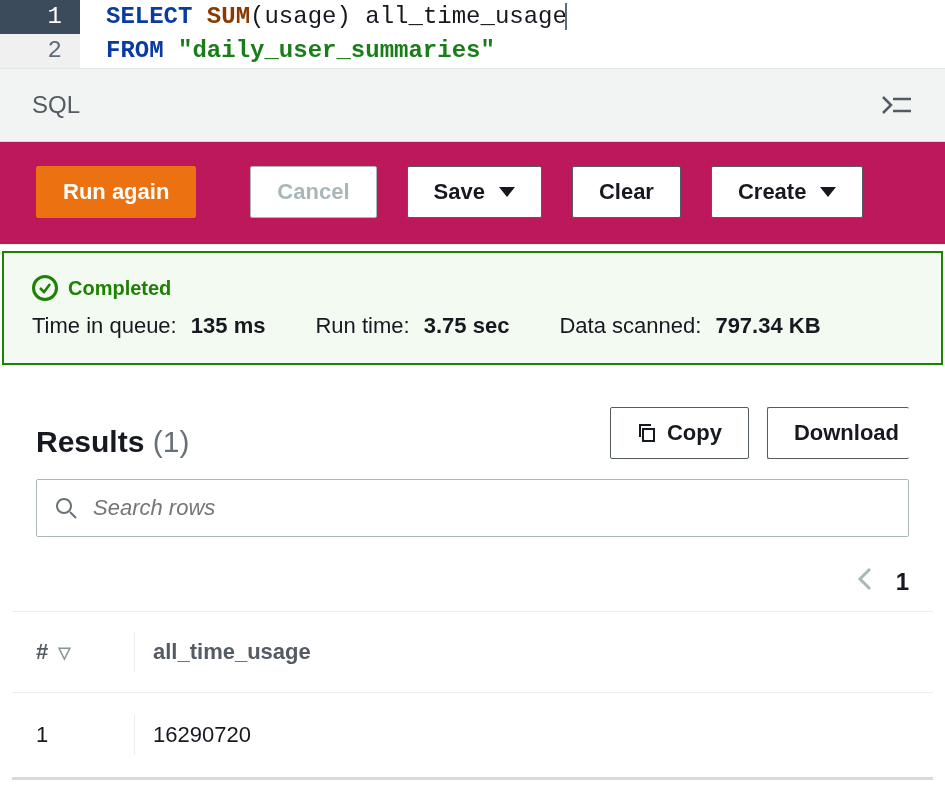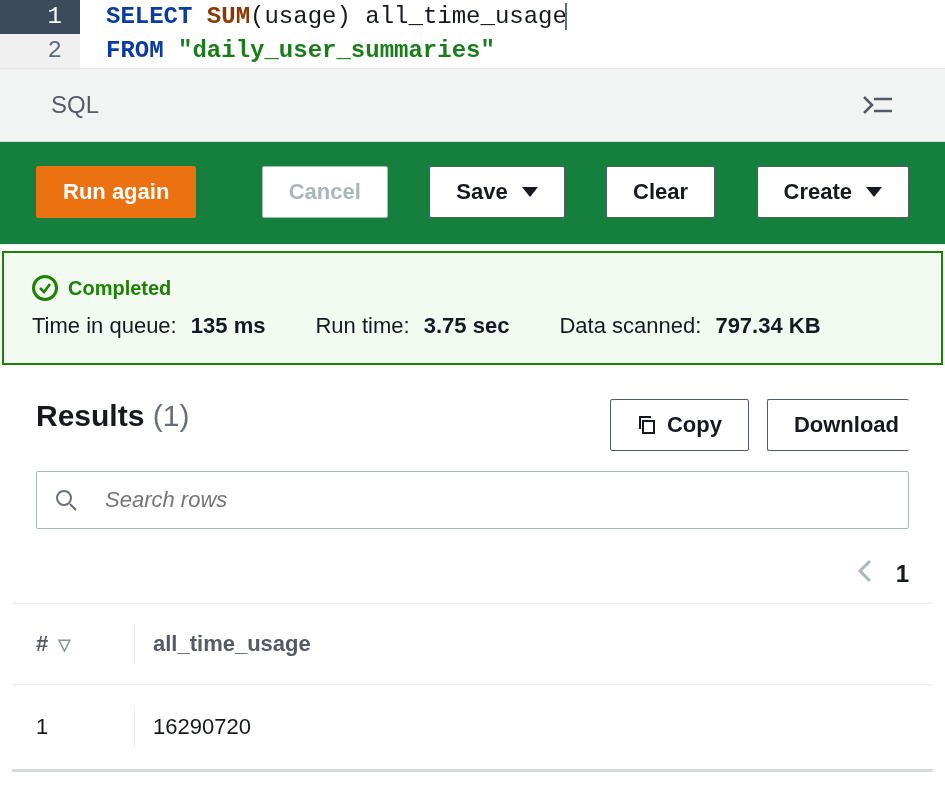--- a/index.html
+++ b/index.html
@@ -37,37 +37,36 @@
   .txt{ color: #16191f; }
   .cursor { border-right: 2px solid #5f6b7a; margin-left:-2px; }
 
   .editor-end { border-top:1px solid #e5e5e5; background:#f2f3f3; }
 
   
   .statusbar {
     display:flex;
     align-items:center;
     gap:28px;
-    padding: 22px 51px;
+    padding: 22px 32px;
     background:#f2f3f3;
     border-bottom:1px solid #d5dbdb;
     font-size:24px;
     color:#545b64;
   }
   .statusbar .panel-icon { margin-left:auto; }
   .panel-icon svg { display:block; }
 
   
   .actions {
     display:flex;
-    gap:23px;
+    gap:30px;
     padding:24px 36px 26px;
-    background:#15803d;
+    background:#be185d;
     border-bottom:1px solid #eaeded;
-    justify-content:space-between;
   }
   .btn {
     display:inline-flex;
     align-items:center;
     justify-content:center;
     gap:10px;
     height:52px;
     padding:0 26px;
     font-size:22px;
     font-weight:700;
@@ -103,32 +102,33 @@
     width:26px; height:26px; border:3px solid #1d8102; border-radius:50%;
     display:flex; align-items:center; justify-content:center;
     font-size:16px; line-height:1;
   }
   .metrics { display:flex; gap:50px; flex-wrap:wrap; font-size:22px; color:#16191f;}
   .metrics .label { color:#16191f; }
   .metrics .value { font-weight:600; margin-left:8px; }
 
   
   .results-header {
-    display:flex; align-items:flex-start;
+    display:flex; align-items:flex-end;
     padding:34px 36px 12px;
+    margin-top:8px;
   }
   .results-header h2 { margin:0; font-size:30px; font-weight:700; }
   .results-header .count { color:#687078; font-weight:400; }
   .results-actions { margin-left:auto; display:flex; gap:18px; }
   .btn .copy-icon { width:20px; height:20px; }
 
   
   .search-wrap { padding:8px 36px 4px; }
   .search {
-    display:flex; align-items:center; gap:26px;
+    display:flex; align-items:center; gap:14px;
     border:1px solid #aab7b8; border-radius:2px;
     padding:14px 18px;
   }
   .search input {
     flex:1; border:none; outline:none; font-size:22px;
     font-style:italic; color:#687078; background:transparent;
   }
   .search svg { color:#687078; }
 
   

